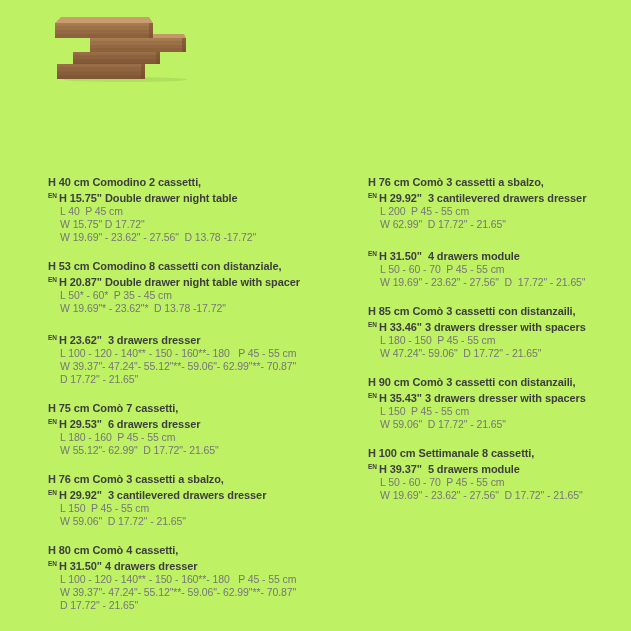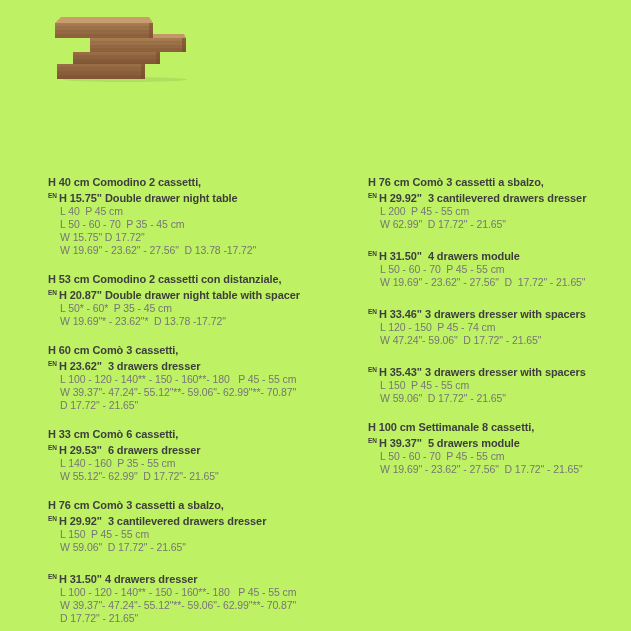--- a/index.html
+++ b/index.html
@@ -65,74 +65,75 @@
         <line x1="5" y1="64" x2="91" y2="64"></line>
       </g>
     </svg>
   </figure>
 
   <section class="col col-left">
       <article class="block">
         <div class="t">H 40 cm Comodino 2 cassetti,</div>
         <div class="t"><sup class="en">EN</sup><span>H 15.75" Double drawer night table</span></div>
         <div class="d">L 40  P 45 cm</div>
-        <div class="d">L 50 - 60 - 70  P 35 - 45 cm</div>
         <div class="d">W 15.75" D 17.72"</div>
         <div class="d">W 19.69" - 23.62" - 27.56"  D 13.78 -17.72"</div>
       </article>
       <article class="block">
-        <div class="t">H 53 cm Comodino 2 cassetti con distanziale,</div>
+        <div class="t">H 53 cm Comodino 8 cassetti con distanziale,</div>
         <div class="t"><sup class="en">EN</sup><span>H 20.87" Double drawer night table with spacer</span></div>
         <div class="d">L 50* - 60*  P 35 - 45 cm</div>
         <div class="d">W 19.69"* - 23.62"*  D 13.78 -17.72"</div>
       </article>
       <article class="block">
-        <div class="t">H 60 cm Comò 3 cassetti,</div>
         <div class="t"><sup class="en">EN</sup><span>H 23.62"  3 drawers dresser</span></div>
         <div class="d">L 100 - 120 - 140** - 150 - 160**- 180   P 45 - 55 cm</div>
         <div class="d">W 39.37"- 47.24"- 55.12"**- 59.06"- 62.99"**- 70.87"</div>
         <div class="d">D 17.72" - 21.65"</div>
       </article>
       <article class="block">
-        <div class="t">H 33 cm Comò 6 cassetti,</div>
+        <div class="t">H 75 cm Comò 7 cassetti,</div>
         <div class="t"><sup class="en">EN</sup><span>H 29.53"  6 drawers dresser</span></div>
-        <div class="d">L 140 - 160  P 35 - 55 cm</div>
+        <div class="d">L 180 - 160  P 45 - 55 cm</div>
         <div class="d">W 55.12"- 62.99"  D 17.72"- 21.65"</div>
       </article>
       <article class="block">
         <div class="t">H 76 cm Comò 3 cassetti a sbalzo,</div>
         <div class="t"><sup class="en">EN</sup><span>H 29.92"  3 cantilevered drawers dresser</span></div>
         <div class="d">L 150  P 45 - 55 cm</div>
         <div class="d">W 59.06"  D 17.72" - 21.65"</div>
       </article>
       <article class="block">
+        <div class="t">H 80 cm Comò 4 cassetti,</div>
         <div class="t"><sup class="en">EN</sup><span>H 31.50" 4 drawers dresser</span></div>
         <div class="d">L 100 - 120 - 140** - 150 - 160**- 180   P 45 - 55 cm</div>
         <div class="d">W 39.37"- 47.24"- 55.12"**- 59.06"- 62.99"**- 70.87"</div>
         <div class="d">D 17.72" - 21.65"</div>
       </article>
     </section>
   <section class="col col-right">
       <article class="block">
         <div class="t">H 76 cm Comò 3 cassetti a sbalzo,</div>
         <div class="t"><sup class="en">EN</sup><span>H 29.92"  3 cantilevered drawers dresser</span></div>
         <div class="d">L 200  P 45 - 55 cm</div>
         <div class="d">W 62.99"  D 17.72" - 21.65"</div>
       </article>
       <article class="block">
         <div class="t"><sup class="en">EN</sup><span>H 31.50"  4 drawers module</span></div>
         <div class="d">L 50 - 60 - 70  P 45 - 55 cm</div>
         <div class="d">W 19.69" - 23.62" - 27.56"  D  17.72" - 21.65"</div>
       </article>
       <article class="block">
+        <div class="t">H 85 cm Comò 3 cassetti con distanzaili,</div>
         <div class="t"><sup class="en">EN</sup><span>H 33.46" 3 drawers dresser with spacers</span></div>
-        <div class="d">L 120 - 150  P 45 - 74 cm</div>
+        <div class="d">L 180 - 150  P 45 - 55 cm</div>
         <div class="d">W 47.24"- 59.06"  D 17.72" - 21.65"</div>
       </article>
       <article class="block">
+        <div class="t">H 90 cm Comò 3 cassetti con distanzaili,</div>
         <div class="t"><sup class="en">EN</sup><span>H 35.43" 3 drawers dresser with spacers</span></div>
         <div class="d">L 150  P 45 - 55 cm</div>
         <div class="d">W 59.06"  D 17.72" - 21.65"</div>
       </article>
       <article class="block">
         <div class="t">H 100 cm Settimanale 8 cassetti,</div>
         <div class="t"><sup class="en">EN</sup><span>H 39.37"  5 drawers module</span></div>
         <div class="d">L 50 - 60 - 70  P 45 - 55 cm</div>
         <div class="d">W 19.69" - 23.62" - 27.56"  D 17.72" - 21.65"</div>
       </article>

